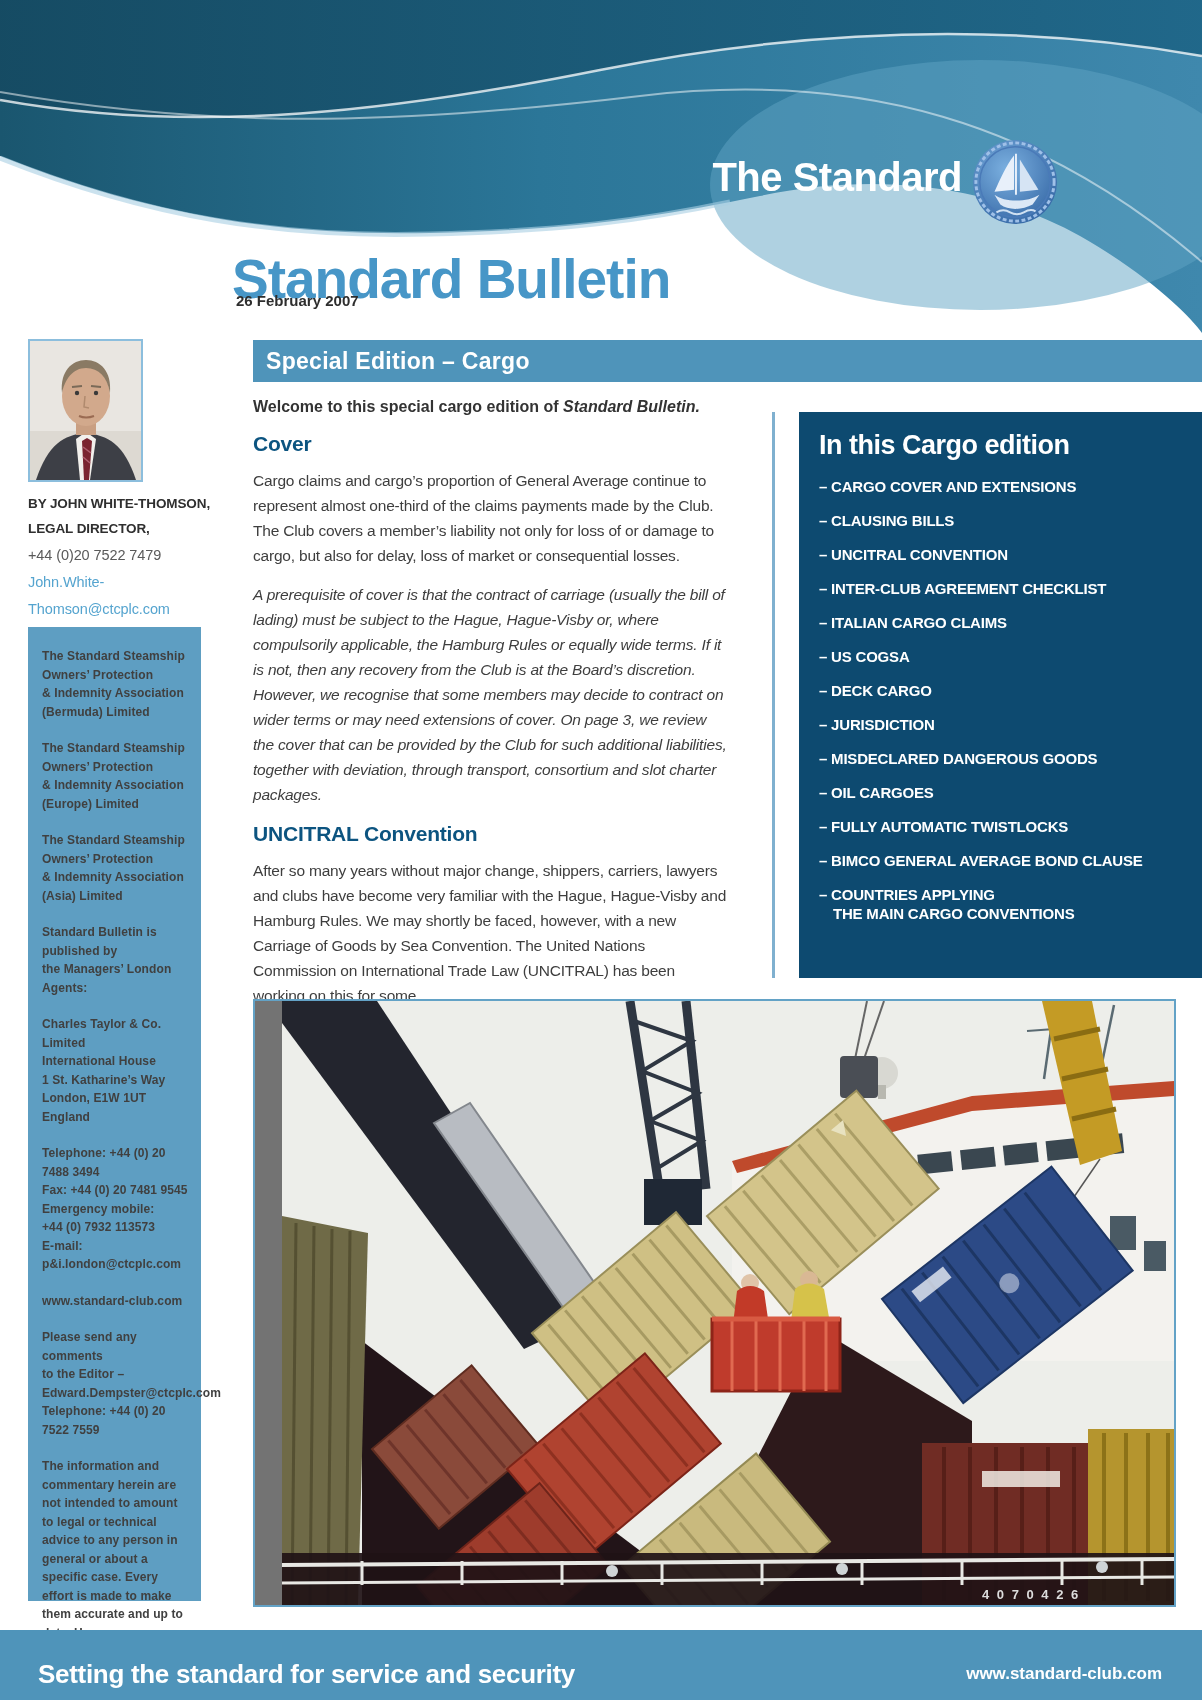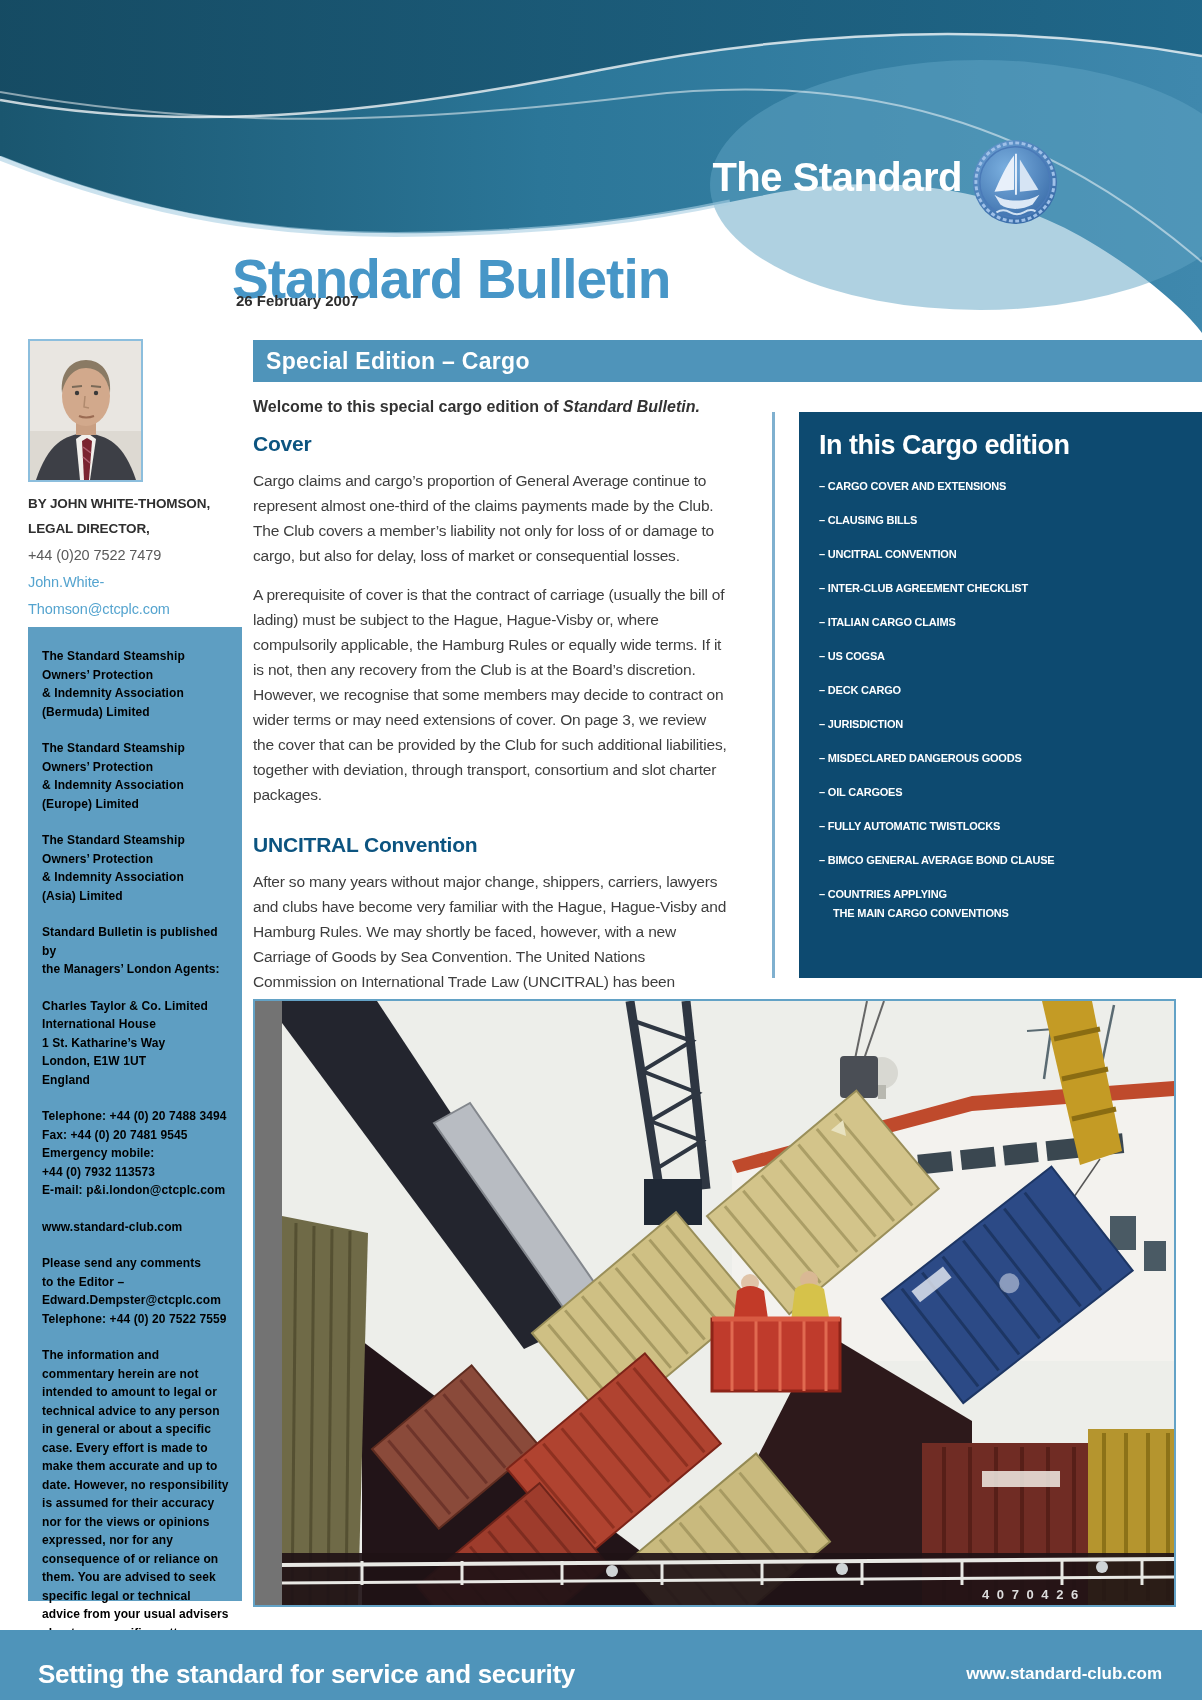--- a/index.html
+++ b/index.html
@@ -17,40 +17,40 @@
   .banner{position:absolute;left:253px;top:340px;width:1147px;height:42px;background:#4f94ba;
           color:#fff;display:flex;align-items:center;}
   .banner span{font-size:23px;font-weight:bold;letter-spacing:0.3px;padding-left:13px;}
   
   .headshot{position:absolute;left:28px;top:339px;width:111px;height:139px;border:2px solid #8cbedd;background:#e8e5e0;}
   .byline{position:absolute;left:28px;top:492px;width:210px;font-size:13.5px;font-weight:bold;
           color:#2f2f2f;line-height:1.85;letter-spacing:-0.1px;}
   .byline .phone{font-weight:normal;color:#5a5a5a;font-size:14.5px;}
   .byline .email{font-weight:normal;color:#55a4cf;font-size:14.5px;}
   
-  .sidebox{position:absolute;left:28px;top:627px;width:214px;height:974px;background:#5e9ec2;
-           box-sizing:border-box;padding:20px 13px 10px 14px;color:#000000;}
+  .sidebox{position:absolute;left:28px;top:627px;width:173px;height:974px;background:#5e9ec2;
+           box-sizing:border-box;padding:20px 13px 10px 14px;color:#404040;}
   .sidebox p{margin:0 0 18px 0;font-size:12px;font-weight:bold;line-height:18.5px;
              white-space:pre-line;letter-spacing:0.1px;}
   
   .article{position:absolute;left:253px;top:398px;width:474px;color:#3e3e3e;}
   .welcome{font-size:16px;font-weight:bold;color:#333;margin:0 0 16px 0;}
   .welcome em{}
   .sec-h{font-size:21px;font-weight:bold;color:#0c5480;margin:0 0 12px 0;letter-spacing:-0.2px;}
   .article p.body{font-size:15.5px;line-height:25px;letter-spacing:-0.2px;margin:0 0 14px 0;}
-  .article p.body.last{margin-bottom:26px;}
+  .article p.body.last{margin-bottom:15px;font-style:italic;}
   .continued{font-size:11.5px;font-weight:bold;color:#333;text-align:right;letter-spacing:0.3px;
              margin-top:4px;}
   
   .toc-divider{position:absolute;left:772px;top:412px;width:3px;height:566px;background:#7fb0cf;}
   .tocbox{position:absolute;left:799px;top:412px;width:408px;height:566px;background:#0d4a70;
           box-sizing:border-box;padding:18px 16px 0 20px;color:#fff;}
   .tocbox h2{margin:0 0 16px 0;font-size:27px;font-weight:bold;letter-spacing:-0.5px;}
   .tocbox ul{list-style:none;margin:0;padding:0;}
-  .tocbox li{font-size:11px;font-weight:bold;line-height:19px;margin:0 0 15px 0;
+  .tocbox li{font-size:15px;font-weight:bold;line-height:19px;margin:0 0 15px 0;
              letter-spacing:-0.2px;padding-left:14px;text-indent:-14px;white-space:pre-line;}
   
   .photo{position:absolute;left:253px;top:999px;width:892px;height:604px;border:2px solid #63a2c6;
          box-sizing:content-box;background:#737373;padding-left:27px;}
   
   .footer{position:absolute;left:0;top:1630px;width:1202px;height:88px;background:#4f94ba;
           color:#fff;display:flex;align-items:center;justify-content:space-between;}
   .footer .tag{font-size:26px;font-weight:bold;padding-left:38px;letter-spacing:-0.3px;}
   .footer .url{font-size:17px;font-weight:bold;padding-right:40px;}
 </style>

